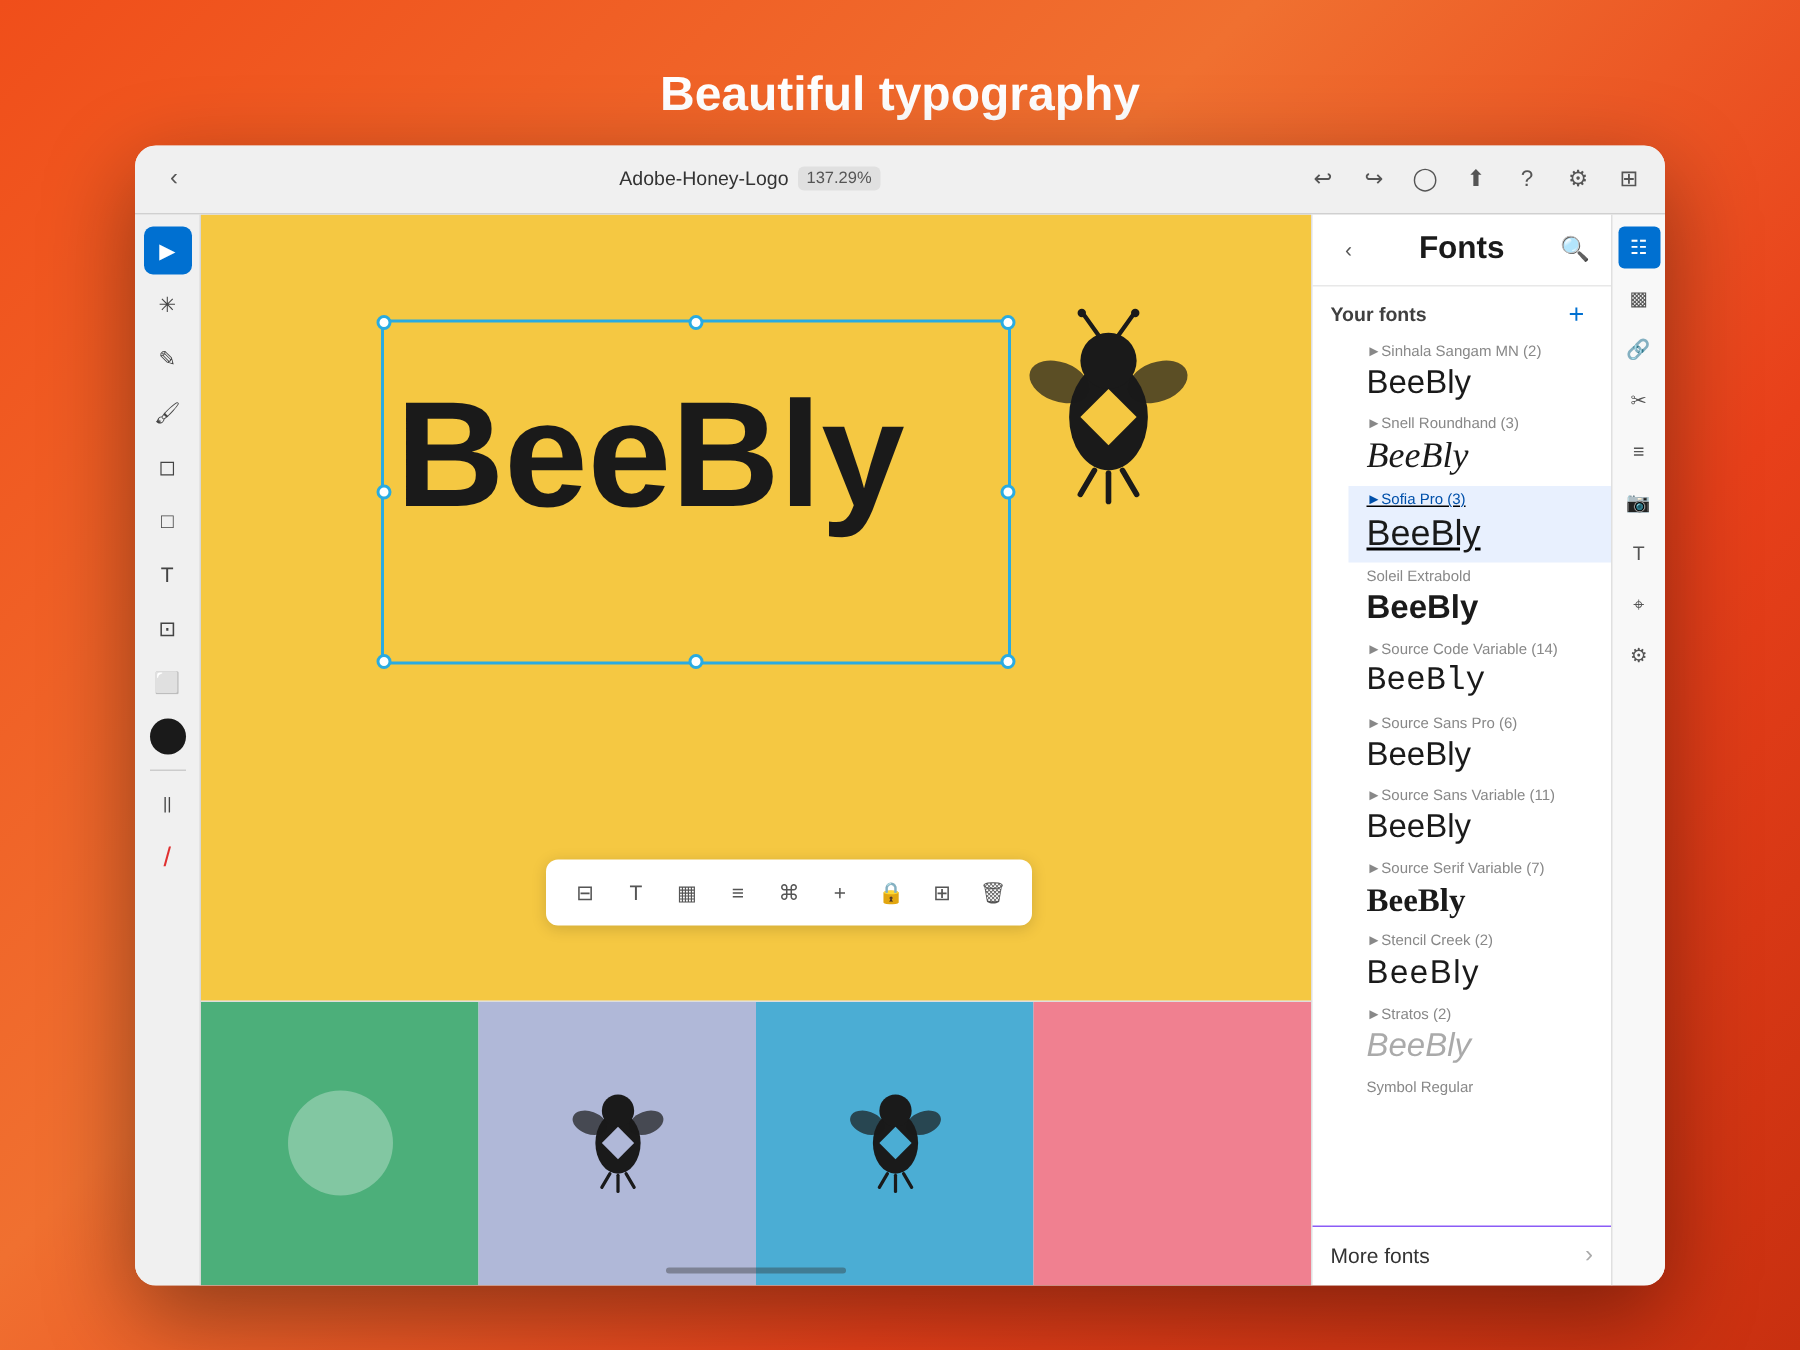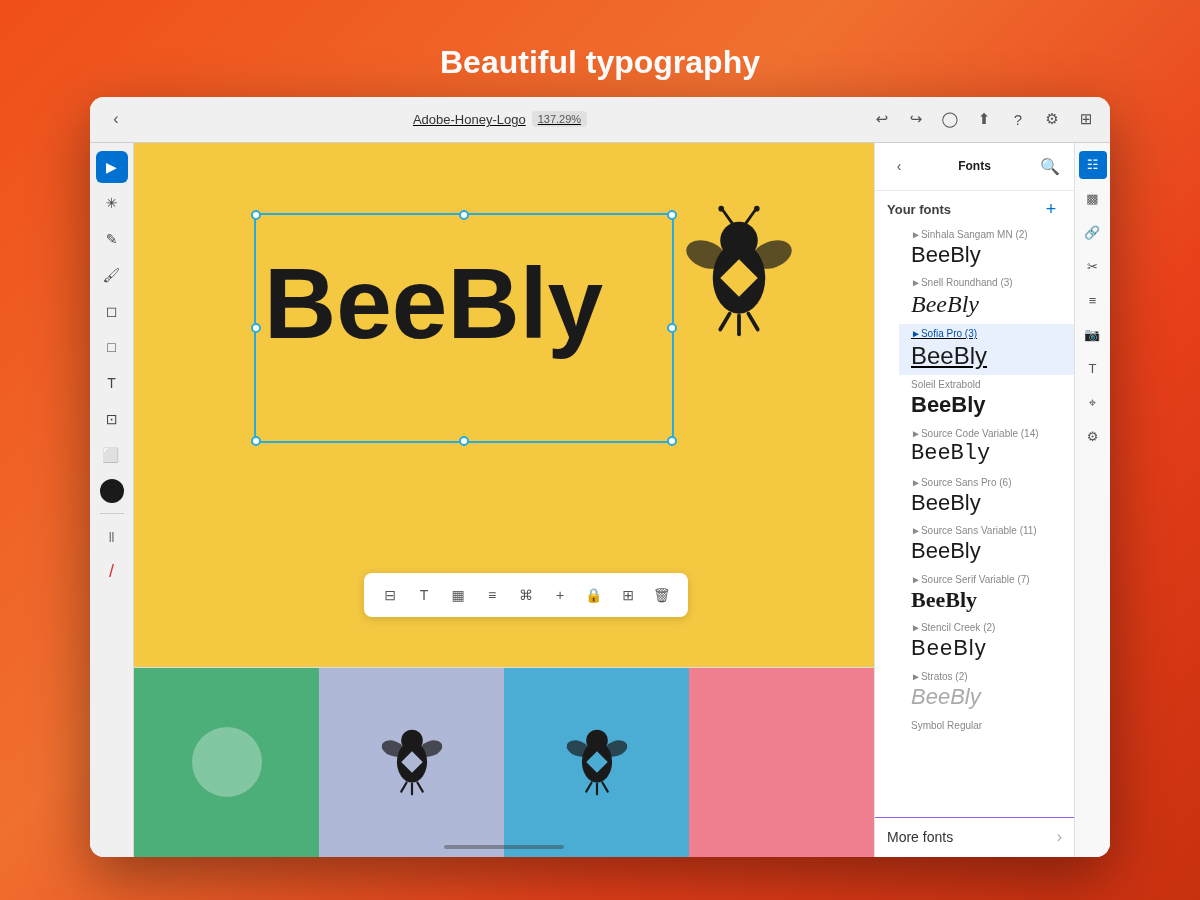--- a/index.html
+++ b/index.html
@@ -57,23 +57,22 @@
       height: 28px;
       display: flex;
       align-items: center;
       justify-content: center;
       color: #555;
       font-size: 16px;
     }
 
     .title-bar-center {
       display: flex;
-      align-items: flex-end;
+      align-items: flex-start;
       gap: 6px;
-      text-decoration: underline;
     }
 
     .file-name {
       font-size: 13px;
       color: #333;
       font-weight: 500;
     }
 
     .zoom-badge {
       background: #e0e0e0;
@@ -302,21 +301,21 @@
       height: 24px;
       display: flex;
       align-items: center;
       justify-content: center;
       color: #555;
       font-size: 14px;
     }
 
     .panel-title {
       flex: 1;
-      font-size: 12px;
+      font-size: 21px;
       font-weight: 600;
       color: #1a1a1a;
       text-align: center;
     }
 
     .panel-search-btn {
       width: 24px;
       height: 24px;
       display: flex;
       align-items: center;

